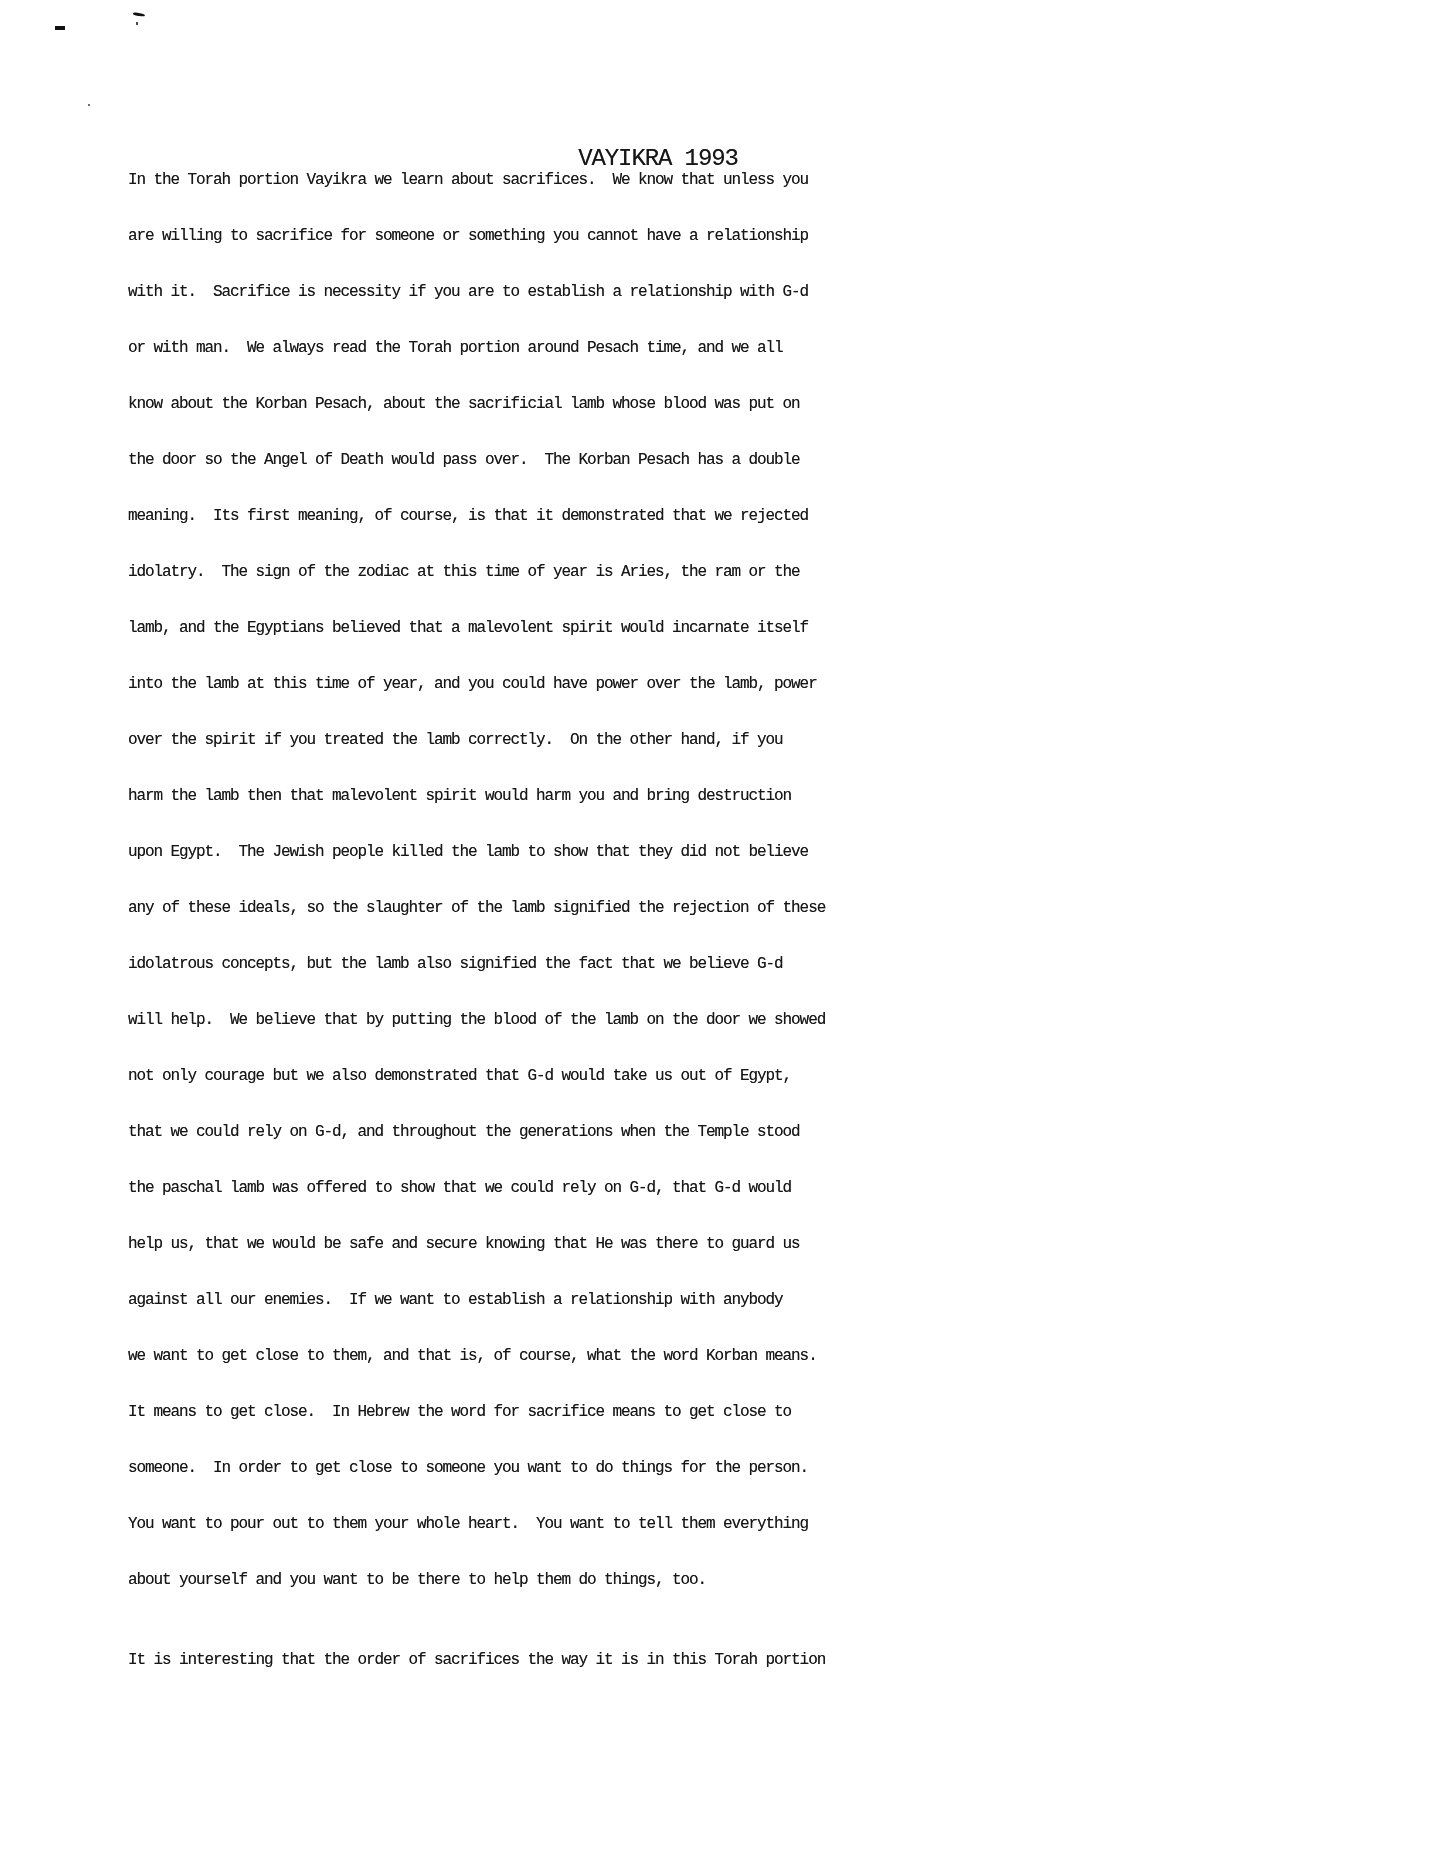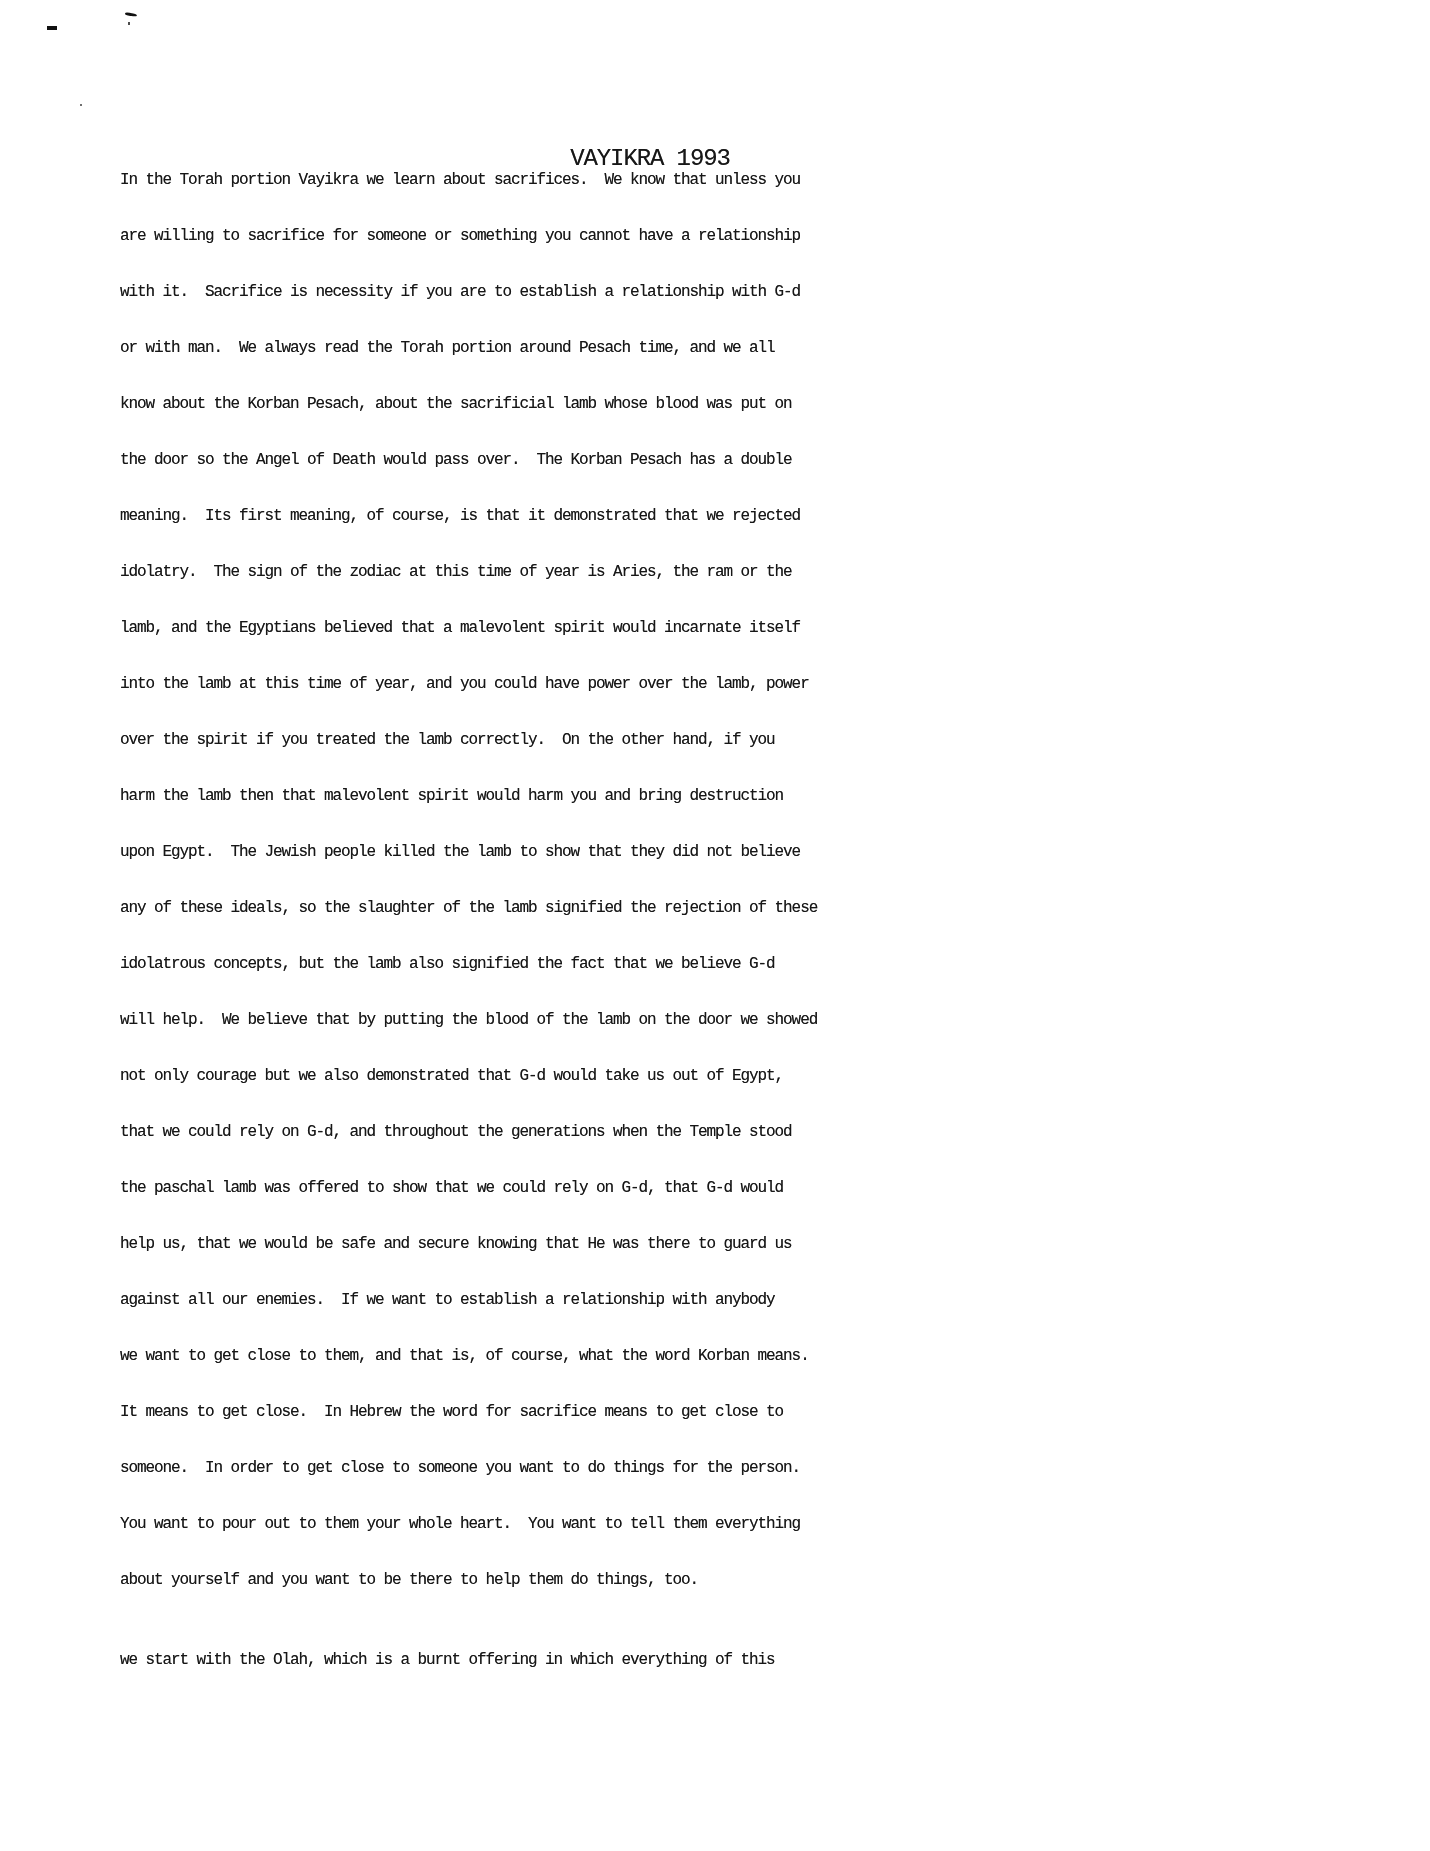--- a/index.html
+++ b/index.html
@@ -8,20 +8,21 @@
     background: #ffffff;
   }
   .page {
     position: relative;
     width: 1146px;
     height: 1851px;
     background: #ffffff;
     overflow: hidden;
     font-family: "Liberation Mono", "DejaVu Sans Mono", monospace;
     color: #171717;
+    margin-left: 8px;
   }
   
   .scan-mark { position: absolute; background: #111; }
   .mark-dash  { left: 47px;  top: 26px;  width: 10px; height: 4px; }
   .mark-tilde { left: 125px; top: 13px;  width: 12px; height: 3px; border-radius: 40% 60% 50% 50%; transform: rotate(8deg); }
   .mark-dot1  { left: 128px; top: 22px;  width: 2px;  height: 3px; opacity: .75; }
   .mark-dot2  { left: 80px;  top: 104px; width: 2px;  height: 2px; opacity: .6; }
 
   .doc-header {
     position: absolute;
@@ -61,16 +62,16 @@
   <div class="scan-mark mark-tilde"></div>
   <div class="scan-mark mark-dot1"></div>
   <div class="scan-mark mark-dot2"></div>
 
   <header class="doc-header">
     <div class="doc-title">VAYIKRA 1993</div>
   </header>
 
   <main class="doc-body">
     <div class="paragraph paragraph-1"><div class="text-line">In the Torah portion Vayikra we learn about sacrifices.  We know that unless you</div><div class="text-line">are willing to sacrifice for someone or something you cannot have a relationship</div><div class="text-line">with it.  Sacrifice is necessity if you are to establish a relationship with G-d</div><div class="text-line">or with man.  We always read the Torah portion around Pesach time, and we all</div><div class="text-line">know about the Korban Pesach, about the sacrificial lamb whose blood was put on</div><div class="text-line">the door so the Angel of Death would pass over.  The Korban Pesach has a double</div><div class="text-line">meaning.  Its first meaning, of course, is that it demonstrated that we rejected</div><div class="text-line">idolatry.  The sign of the zodiac at this time of year is Aries, the ram or the</div><div class="text-line">lamb, and the Egyptians believed that a malevolent spirit would incarnate itself</div><div class="text-line">into the lamb at this time of year, and you could have power over the lamb, power</div><div class="text-line">over the spirit if you treated the lamb correctly.  On the other hand, if you</div><div class="text-line">harm the lamb then that malevolent spirit would harm you and bring destruction</div><div class="text-line">upon Egypt.  The Jewish people killed the lamb to show that they did not believe</div><div class="text-line">any of these ideals, so the slaughter of the lamb signified the rejection of these</div><div class="text-line">idolatrous concepts, but the lamb also signified the fact that we believe G-d</div><div class="text-line">will help.  We believe that by putting the blood of the lamb on the door we showed</div><div class="text-line">not only courage but we also demonstrated that G-d would take us out of Egypt,</div><div class="text-line">that we could rely on G-d, and throughout the generations when the Temple stood</div><div class="text-line">the paschal lamb was offered to show that we could rely on G-d, that G-d would</div><div class="text-line">help us, that we would be safe and secure knowing that He was there to guard us</div><div class="text-line">against all our enemies.  If we want to establish a relationship with anybody</div><div class="text-line">we want to get close to them, and that is, of course, what the word Korban means.</div><div class="text-line">It means to get close.  In Hebrew the word for sacrifice means to get close to</div><div class="text-line">someone.  In order to get close to someone you want to do things for the person.</div><div class="text-line">You want to pour out to them your whole heart.  You want to tell them everything</div><div class="text-line">about yourself and you want to be there to help them do things, too.</div></div>
-    <div class="paragraph paragraph-2"><div class="text-line">we start with the Olah, which is a burnt offering in which everything of this</div></div>
+    <div class="paragraph paragraph-2"><div class="text-line">It is interesting that the order of sacrifices the way it is in this Torah portion</div></div>
   </main>
 
 </div>
 
 </body></html>

